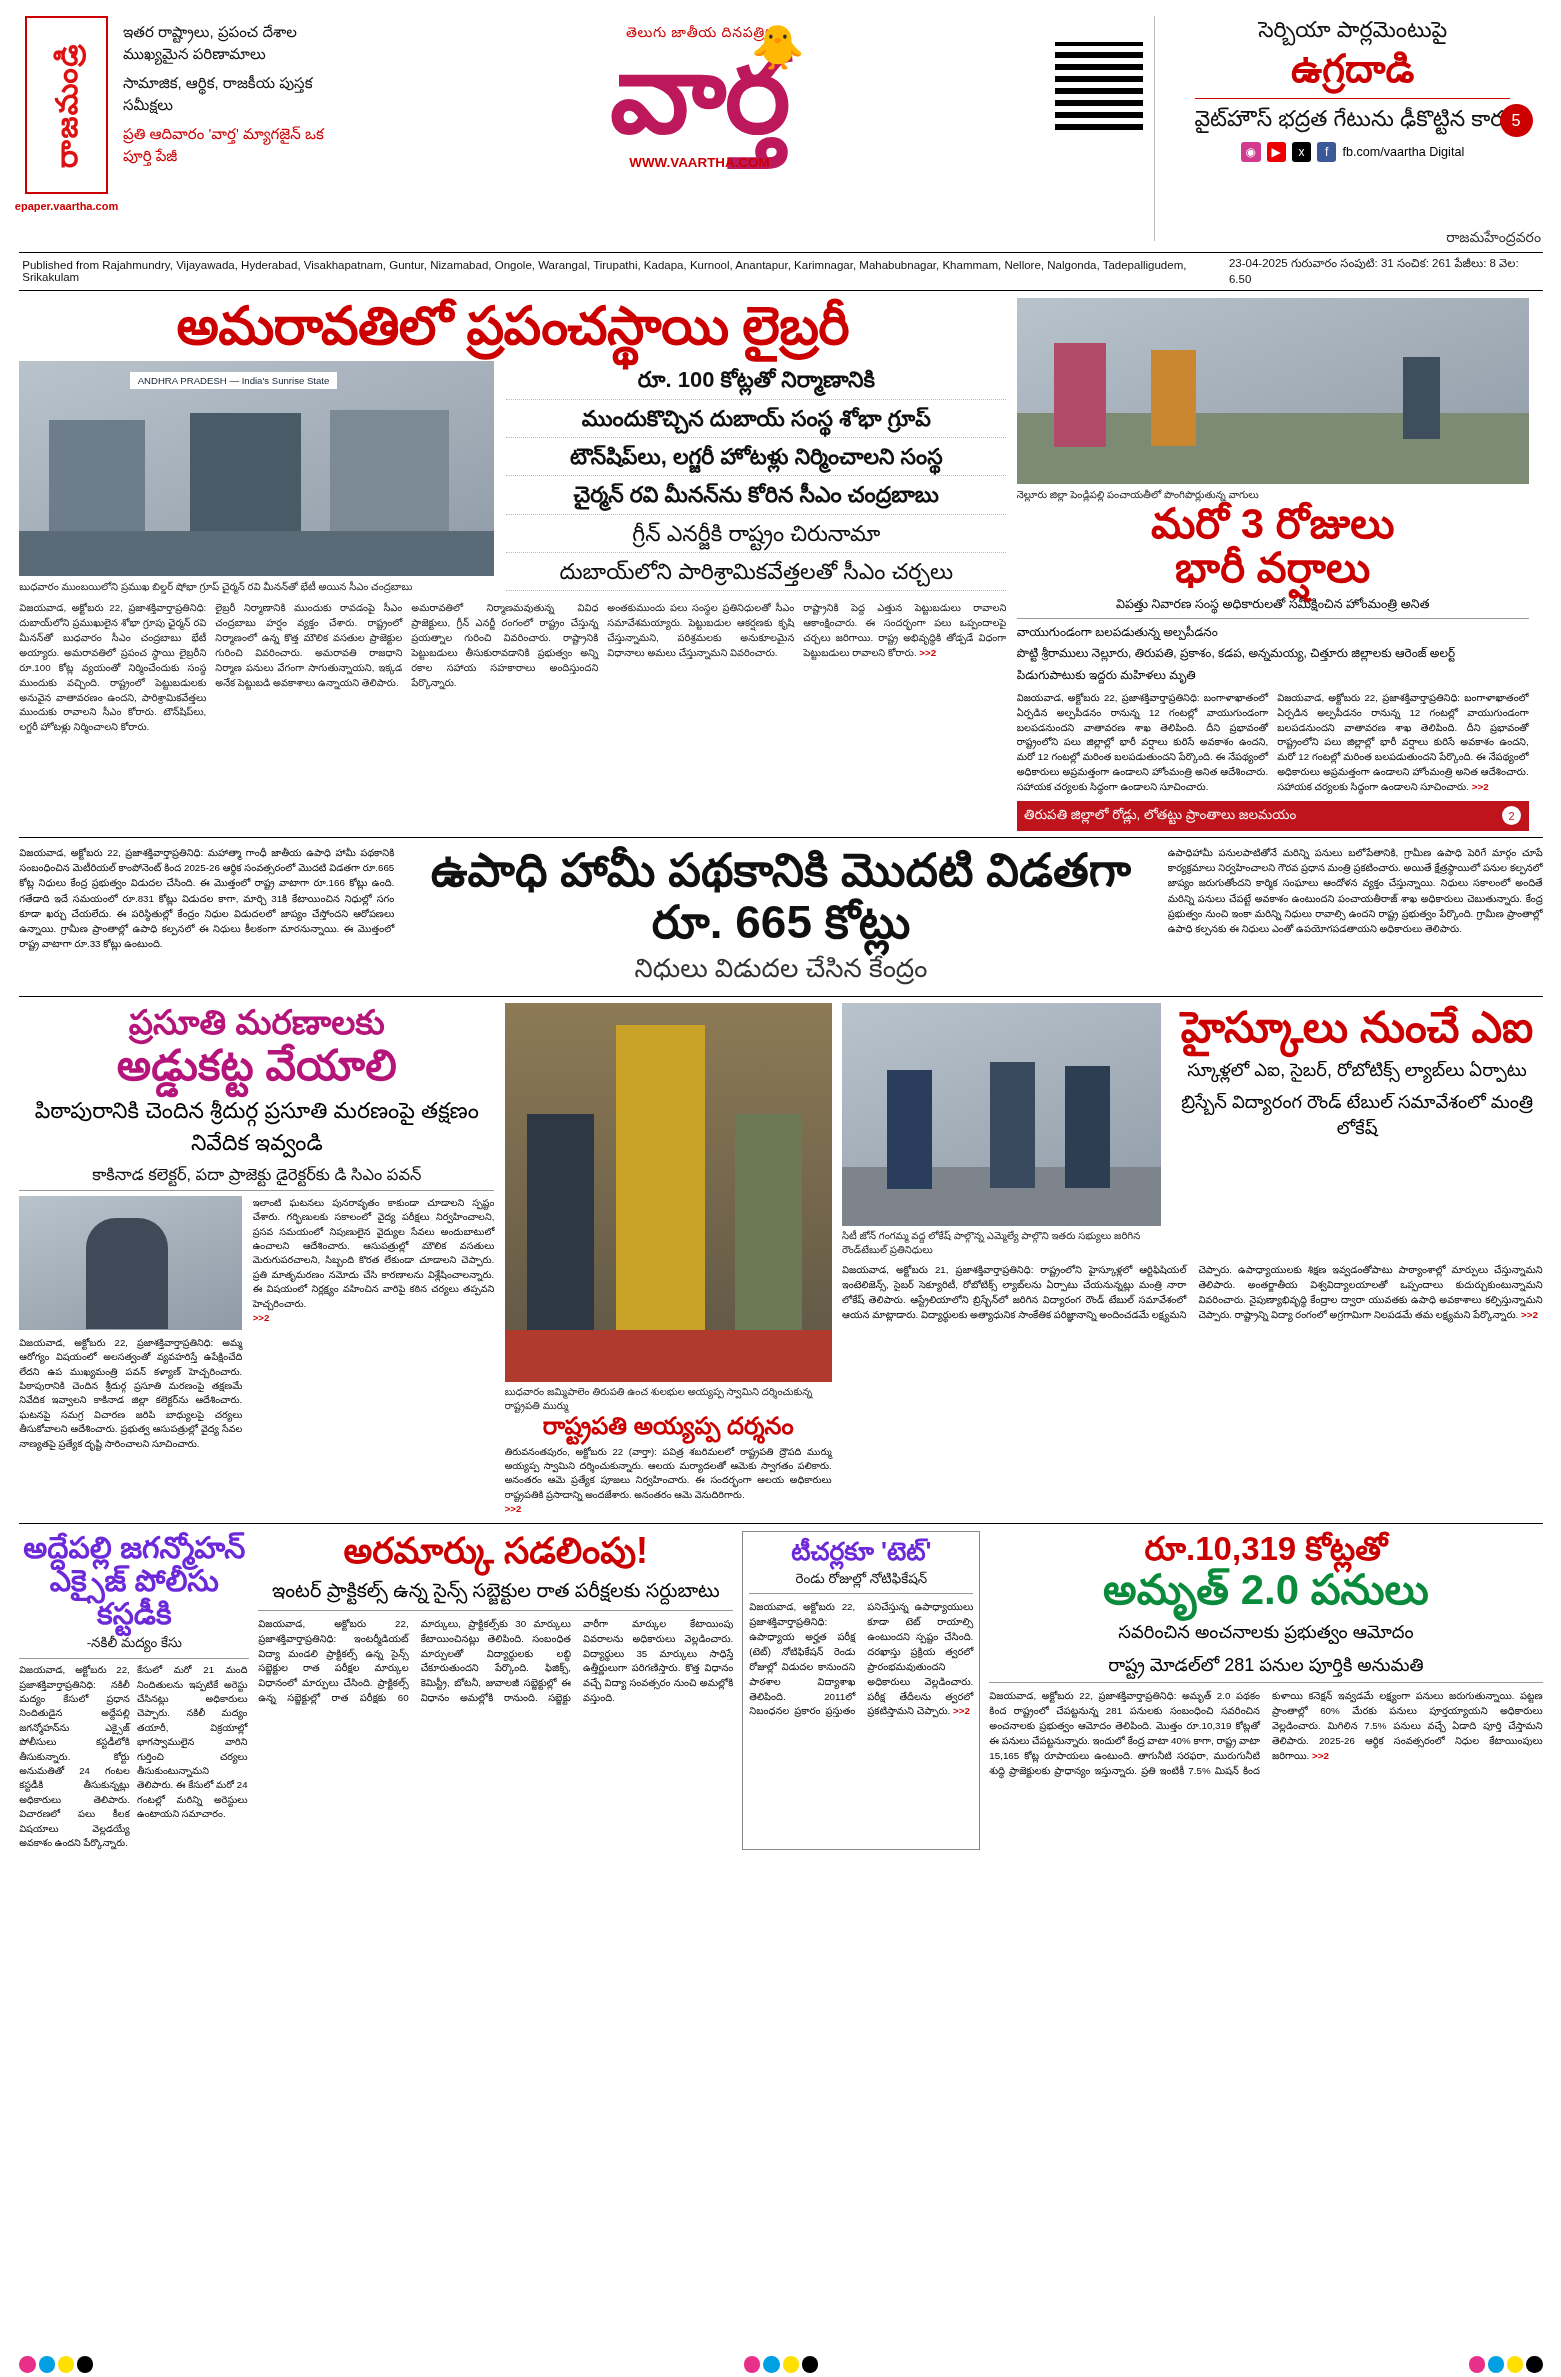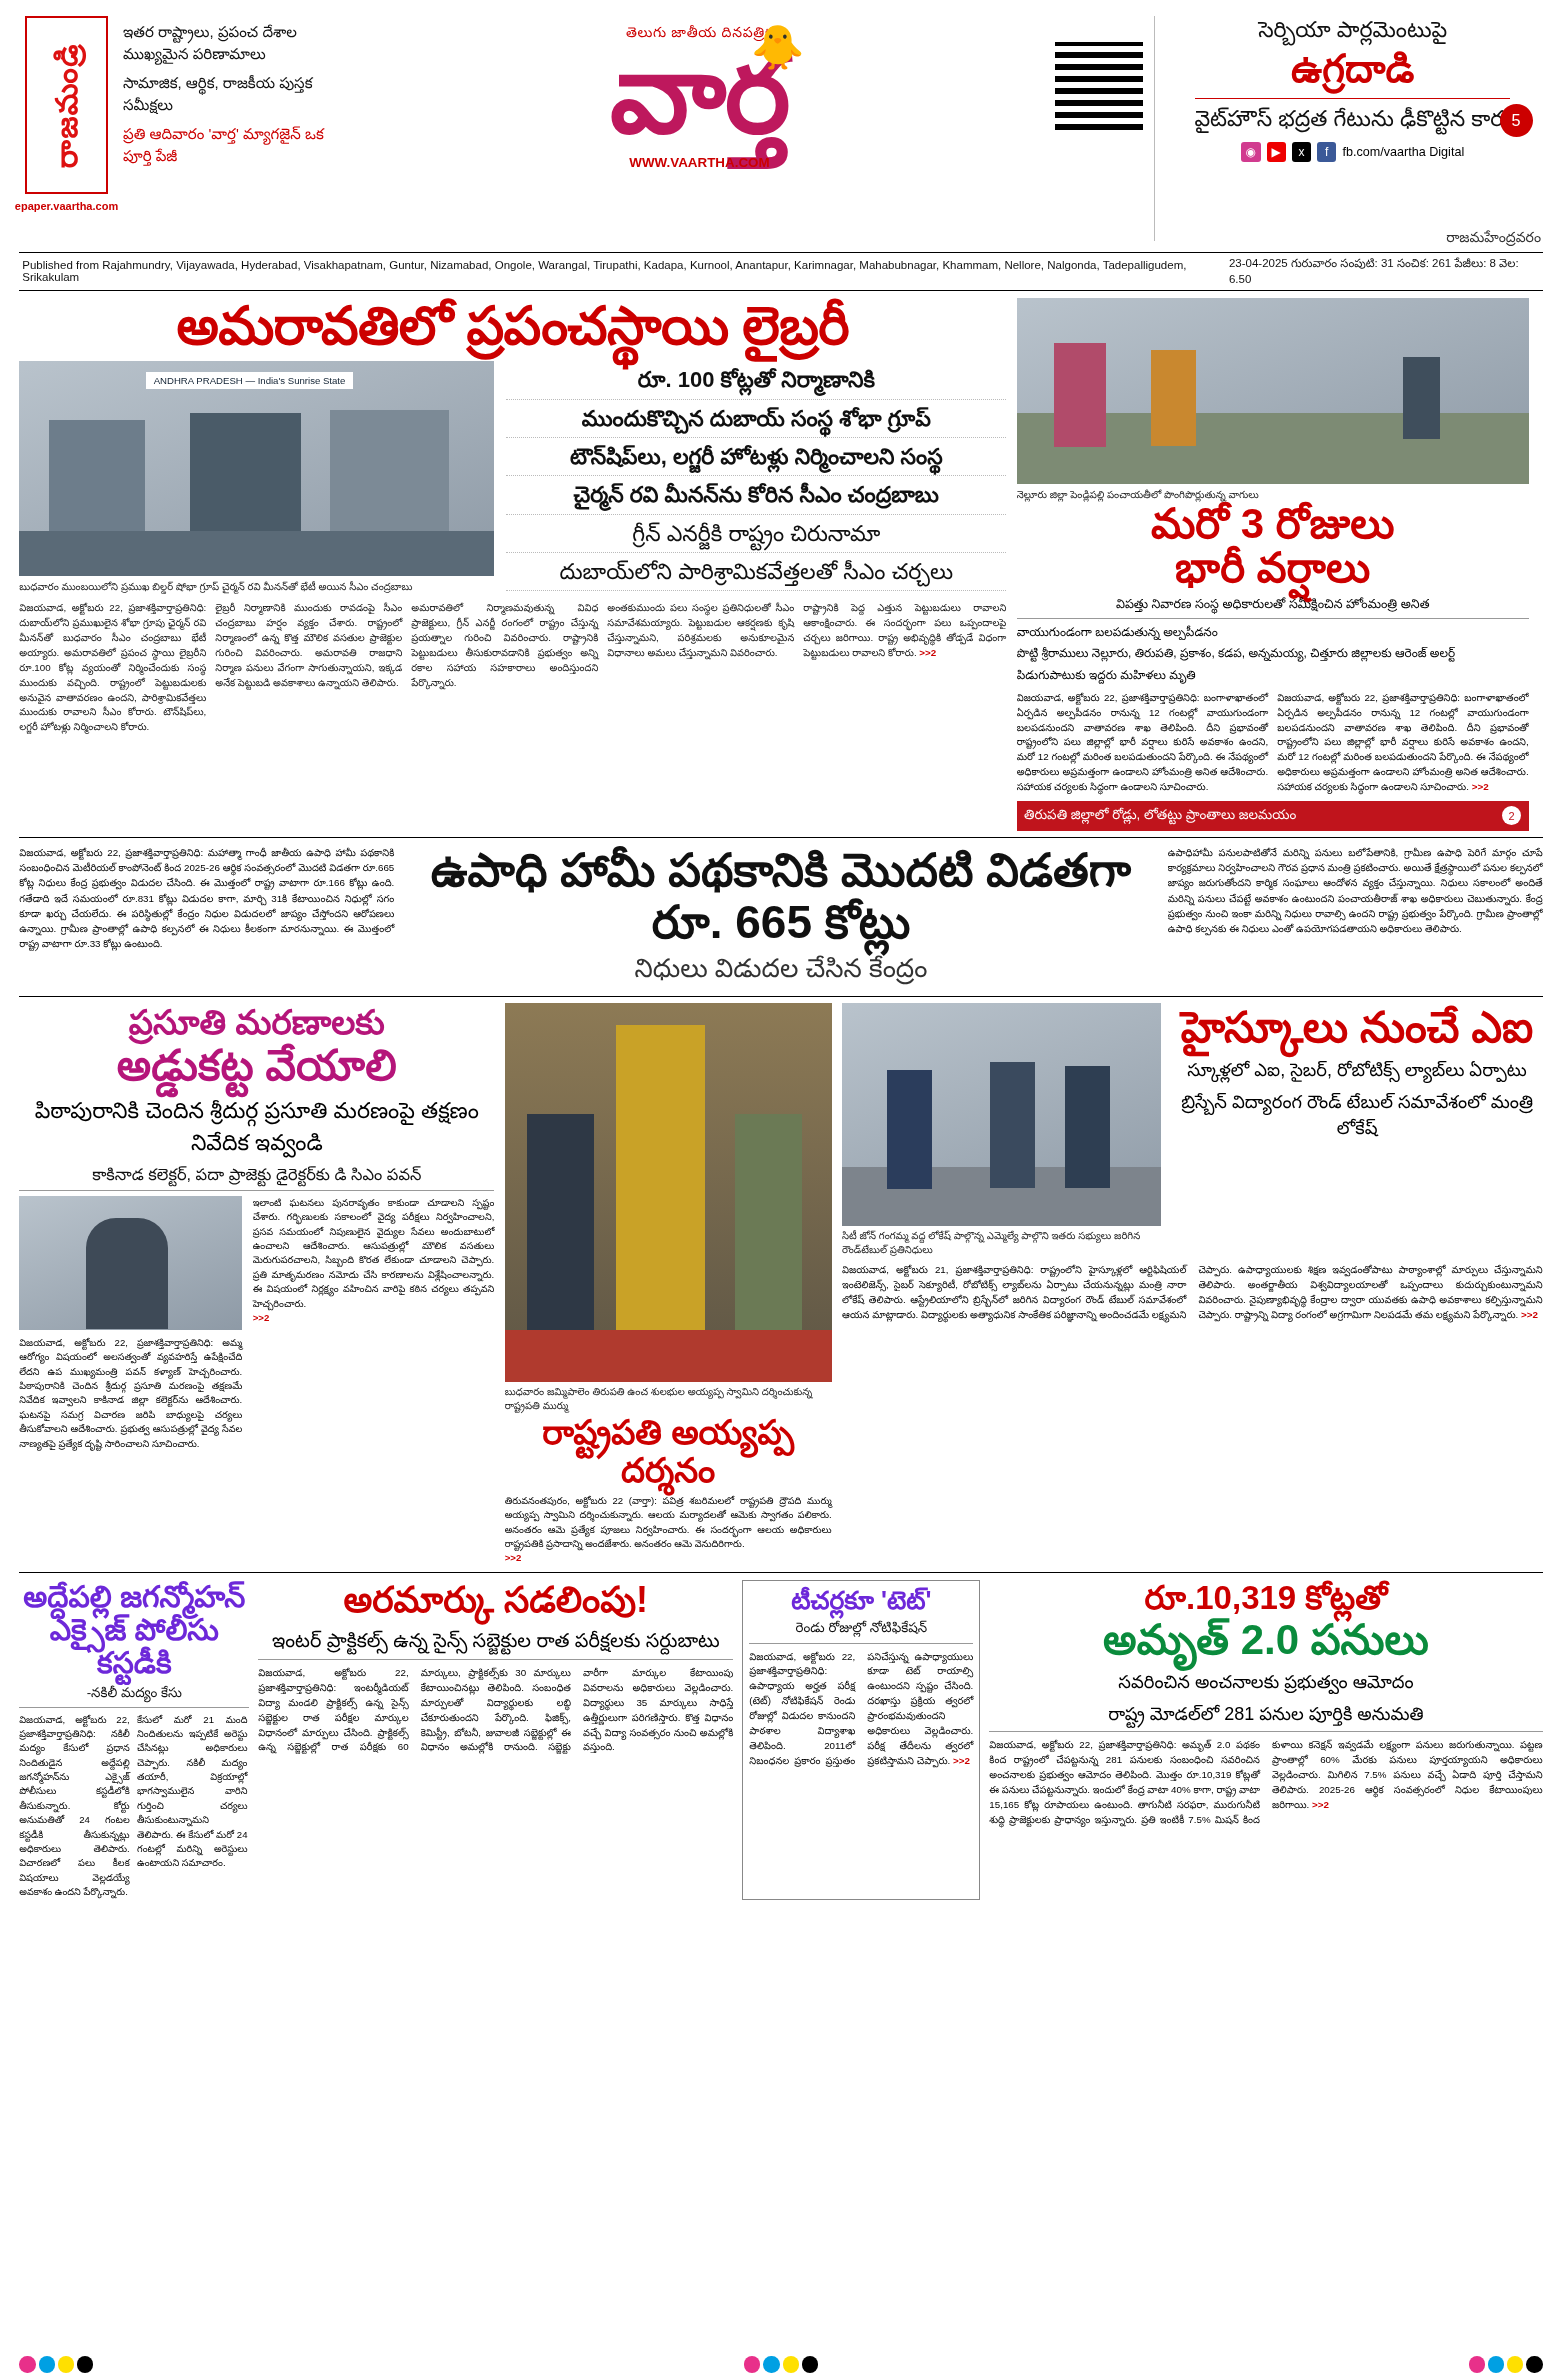--- a/index.html
+++ b/index.html
@@ -189,21 +189,21 @@
   <div class="content">
 
     <div class="lead">
 
       <div class="lead-left">
         <div class="head-main">అమరావతిలో ప్రపంచస్థాయి లైబ్రరీ</div>
 
         <div class="lead-mid">
           <div class="lead-photo">
             <div class="ph imgph" style="height:215px;">
-              <div style="position:absolute;left:127px;top:10.4px;background:#fff;padding:3px 7.4px;font-size:9.6px;color:#123;">ANDHRA PRADESH — India's Sunrise State</div>
+              <div style="position:absolute;left:111px;top:10.4px;background:#fff;padding:3px 7.4px;font-size:9.6px;color:#123;">ANDHRA PRADESH — India's Sunrise State</div>
               <div style="position:absolute;left:30px;bottom:30px;width:96px;height:126px;background:#6d7d8b;"></div>
               <div style="position:absolute;left:171px;bottom:22px;width:111px;height:141px;background:#4a5b68;"></div>
               <div style="position:absolute;right:45px;bottom:18.6px;width:119px;height:148px;background:#7c8a96;"></div>
               <div style="position:absolute;left:0;bottom:0;width:100%;height:45px;background:#5a6a77;"></div>
             </div>
             <div class="ph-cap">బుధవారం ముంబయిలోని ప్రముఖ బిల్డర్ షోభా గ్రూప్ చైర్మన్ రవి మీనన్‌తో భేటీ అయిన సీఎం చంద్రబాబు</div>
           </div>
 
           <div class="sub-stack">
             <div class="s b">రూ. 100 కోట్లతో నిర్మాణానికి</div>
@@ -293,21 +293,21 @@
 
       <div class="b3-c2">
         <div class="ph imgph" style="height:379px;">
           <div style="position:absolute;left:0;top:0;width:100%;height:100%;background:linear-gradient(180deg,#8d7a55,#5d5545);"></div>
           <div style="position:absolute;left:111px;top:22px;width:89px;height:327px;background:#c9a227;"></div>
           <div style="position:absolute;left:22px;top:111px;width:67px;height:223px;background:#2e3845;"></div>
           <div style="position:absolute;right:30px;top:111px;width:67px;height:223px;background:#6b7a55;"></div>
           <div style="position:absolute;left:0;bottom:0;width:100%;height:52px;background:#b03a2e;"></div>
         </div>
         <div class="ph-cap">బుధవారం జమ్మిపాలెం తిరుపతి ఉంచ శులభుల అయ్యప్ప స్వామిని దర్శించుకున్న రాష్ట్రపతి ముర్ము</div>
-        <div class="h-red" style="font-size:34px;">రాష్ట్రపతి అయ్యప్ప దర్శనం</div>
+        <div class="h-red" style="font-size:24px;">రాష్ట్రపతి అయ్యప్ప దర్శనం</div>
         <div class="txt" style="margin-top:4.5px;">తిరువనంతపురం, అక్టోబరు 22 (వార్తా): పవిత్ర శబరిమలలో రాష్ట్రపతి ద్రౌపది ముర్ము అయ్యప్ప స్వామిని దర్శించుకున్నారు. ఆలయ మర్యాదలతో ఆమెకు స్వాగతం పలికారు. అనంతరం ఆమె ప్రత్యేక పూజలు నిర్వహించారు. ఈ సందర్భంగా ఆలయ అధికారులు రాష్ట్రపతికి ప్రసాదాన్ని అందజేశారు. అనంతరం ఆమె వెనుదిరిగారు.</div>
         <div class="txt"><span class="more">&gt;&gt;2</span></div>
       </div>
 
       <div class="b3-c3">
         <div style="display:flex;gap:10.4px;">
           <div style="width:319px;">
             <div class="ph imgph" style="height:223px;">
               <div style="position:absolute;left:0;bottom:0;width:100%;height:59px;background:#7d848c;"></div>
               <div style="position:absolute;left:45px;top:67px;width:45px;height:119px;background:#2b3d5c;"></div>

